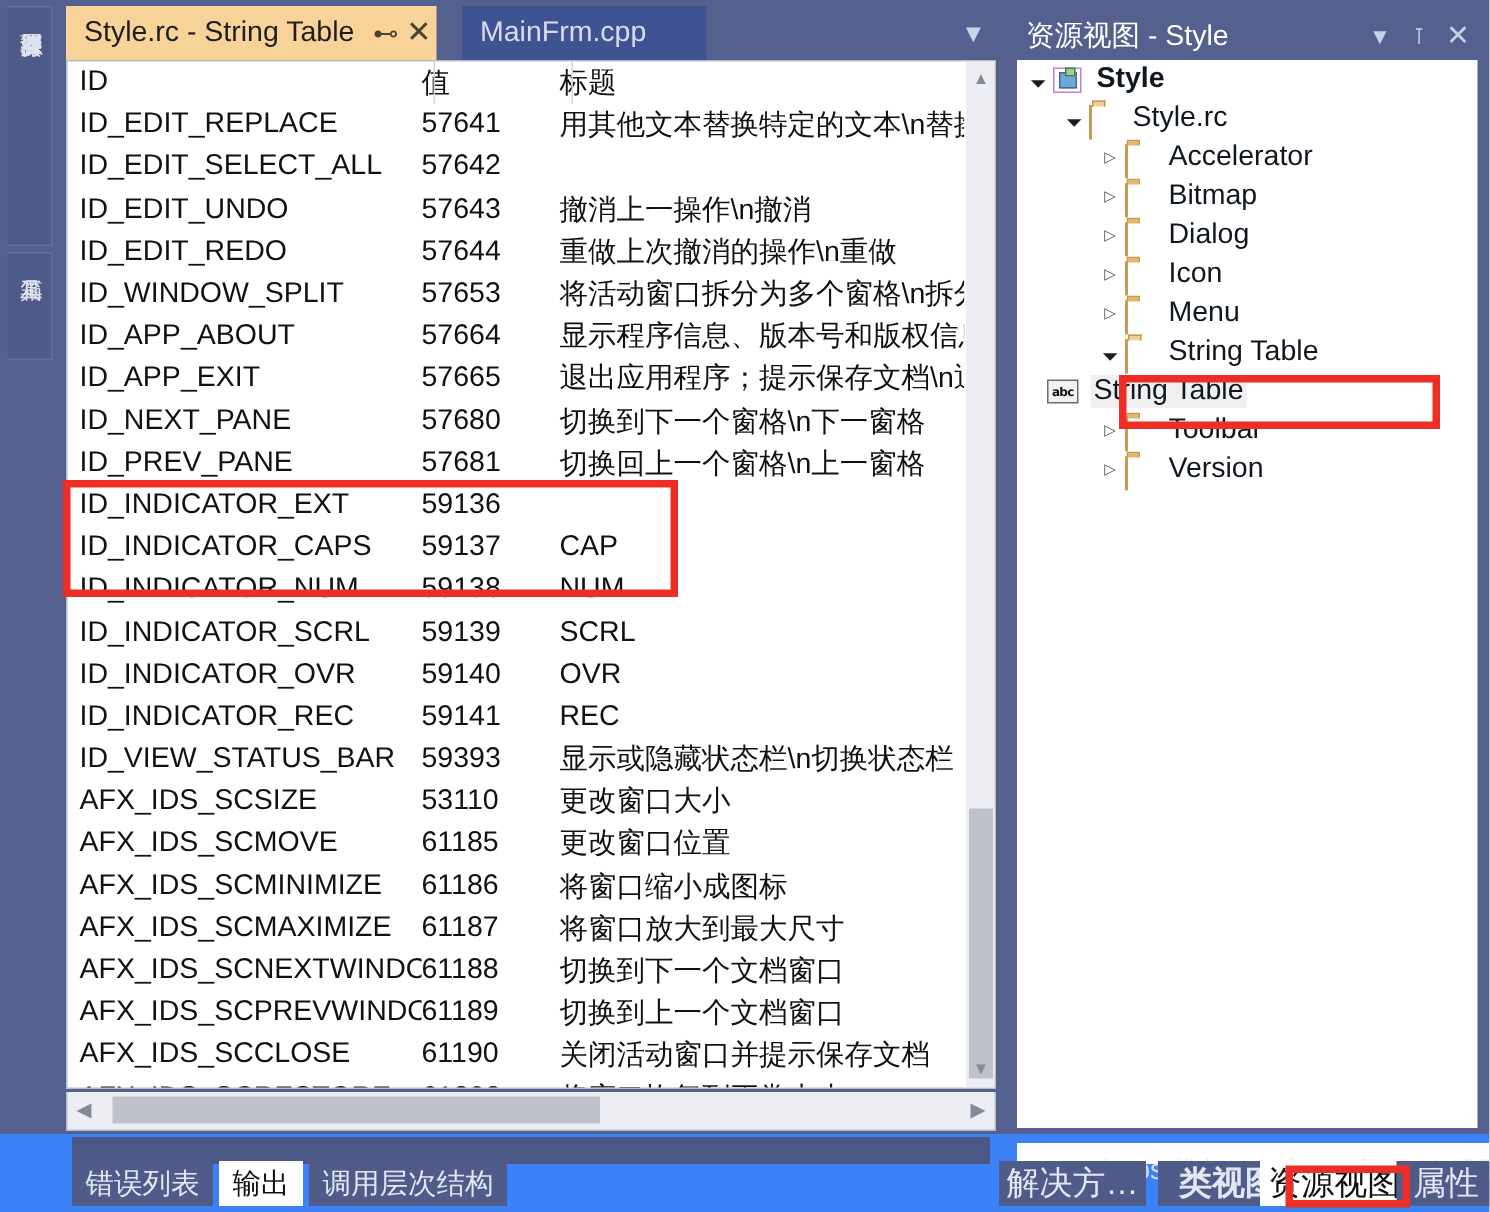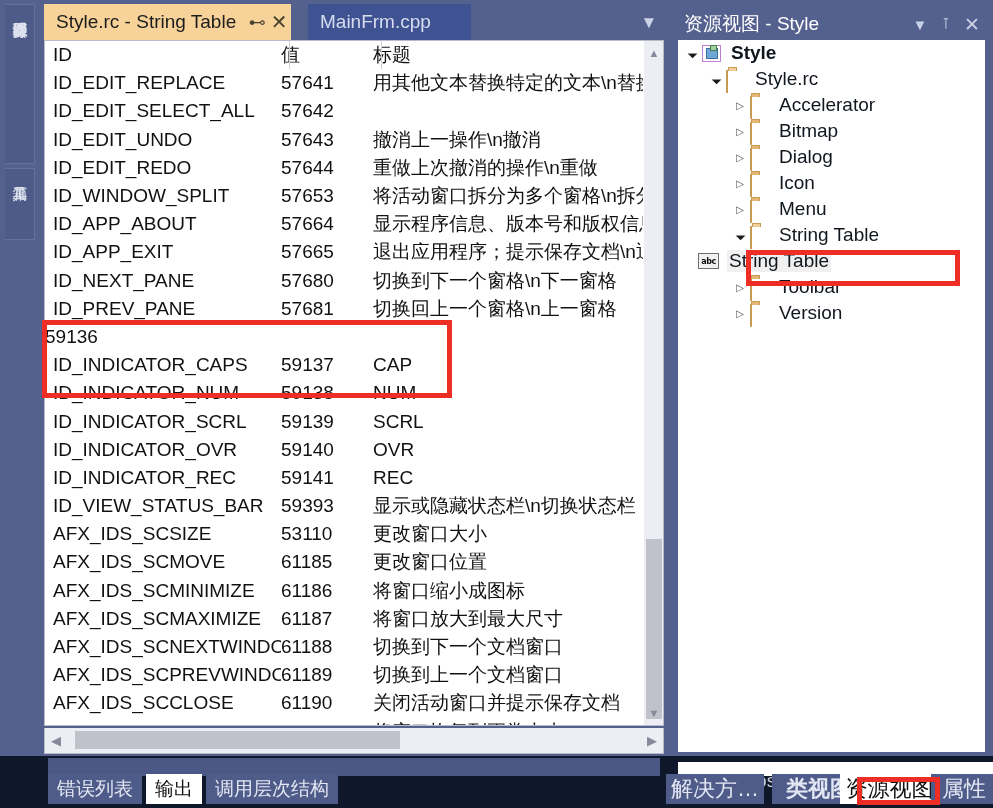--- a/index.html
+++ b/index.html
@@ -357,21 +357,21 @@
   .tree-label.selected {
     background: #f0f0f0;
     padding: 0 2px;
   }
 
   
   .bottom-area {
     position: absolute;
     left: 0; bottom: 0;
     width: 993px; height: 52px;
-    background: #0f172a;
+    background: #3b82f6;
   }
   .bottom-header-ghost {
     position: absolute;
     left: 48px; top: 2px;
     width: 612px; height: 18px;
     background: #4b5886;
     color: #b9c1da;
     font-size: 12px;
     overflow: hidden;
     padding-left: 4px;
@@ -506,20 +506,21 @@
               <div class="cell-id">ID_NEXT_PANE</div>
               <div class="cell-val">57680</div>
               <div class="cell-cap">切换到下一个窗格\n下一窗格</div>
             </div>
             <div class="grid-row">
               <div class="cell-id">ID_PREV_PANE</div>
               <div class="cell-val">57681</div>
               <div class="cell-cap">切换回上一个窗格\n上一窗格</div>
             </div>
             <div class="grid-row">
+              <div class="cell-id">ID_INDICATOR_EXT</div>
               <div class="cell-val">59136</div>
             </div>
             <div class="grid-row">
               <div class="cell-id">ID_INDICATOR_CAPS</div>
               <div class="cell-val">59137</div>
               <div class="cell-cap">CAP</div>
             </div>
             <div class="grid-row">
               <div class="cell-id">ID_INDICATOR_NUM</div>
               <div class="cell-val">59138</div>

